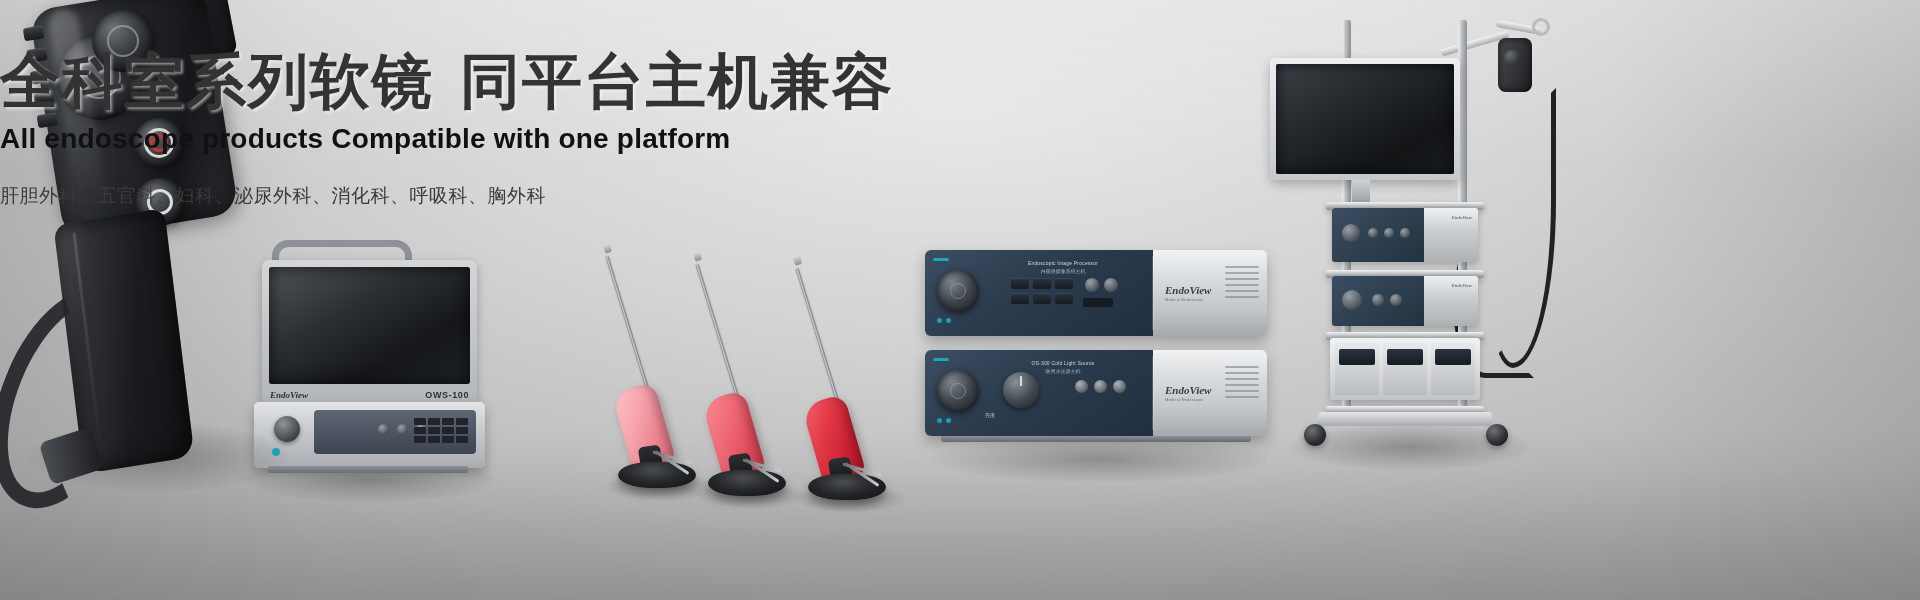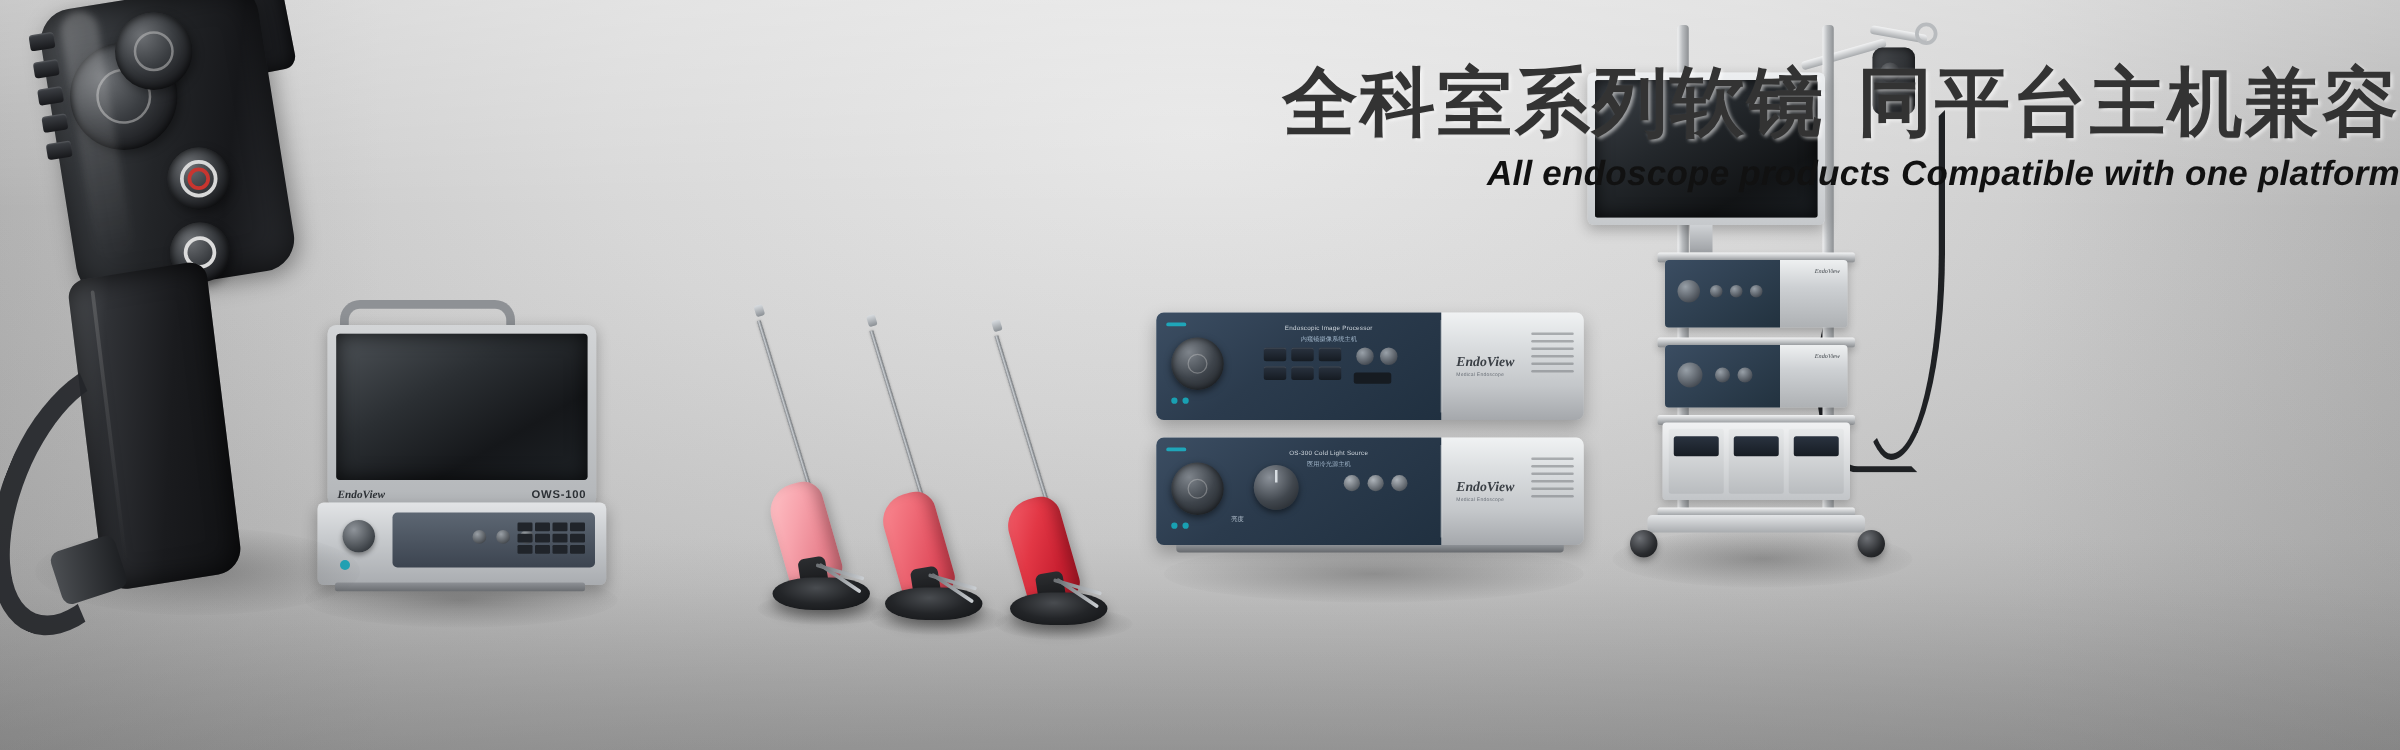--- a/index.html
+++ b/index.html
@@ -18,31 +18,31 @@
     background:
       linear-gradient(to bottom, rgba(255,255,255,.30) 0%, rgba(255,255,255,0) 28%, rgba(120,120,120,.10) 78%, rgba(95,95,95,.26) 100%),
       linear-gradient(to right, rgba(120,120,120,.20) 0%, rgba(255,255,255,0) 16%, rgba(255,255,255,0) 84%, rgba(120,120,120,.18) 100%);
   }
   .floor{
     position:absolute;left:0;right:0;bottom:0;height:170px;
     background:linear-gradient(to bottom, rgba(160,160,160,0) 0%, rgba(150,150,150,.25) 45%, rgba(130,130,130,.42) 100%);
   }
 
   
-  .text-block{position:absolute;left:0;right:0;top:50px;text-align:right;z-index:40;}
+  .text-block{position:absolute;left:0;right:0;top:50px;text-align:left;z-index:40;}
   .title-cn{
     font-size:60px;line-height:1.06;font-weight:700;color:#333333;
     letter-spacing:2px;
     text-shadow:2px 2px 3px rgba(255,255,255,.55), 0 1px 0 rgba(0,0,0,.12);
     white-space:nowrap;
   }
   .title-cn .gap{display:inline-block;width:26px;}
   .title-en{
     margin-top:9px;font-size:28px;font-weight:700;color:#111111;
-    letter-spacing:.2px;white-space:nowrap;font-style:italic;
+    letter-spacing:.2px;white-space:nowrap;
   }
   .dept-cn{
     margin-top:28px;font-size:19px;color:#3a3a3a;letter-spacing:.5px;white-space:nowrap;
   }
   .dept-en{
     margin-top:7px;font-size:17px;color:#3a3a3a;letter-spacing:.1px;white-space:nowrap;
   }
 
   
   .dev{position:absolute;}
@@ -593,17 +593,18 @@
     <div class="ct-base"></div>
     <div class="caster c1"></div>
     <div class="caster c2"></div>
   </div>
 
   <div class="text-block">
     <div class="title-cn">
       <span>全科室系列软镜</span><span class="gap"></span><span>同平台主机兼容</span>
     </div>
     <div class="title-en">All endoscope products Compatible with one platform</div>
+    <div class="dept-cn">肝胆外科、五官科、妇科、泌尿外科、消化科、呼吸科、胸外科</div>
   </div>
 
   <div class="floor"></div>
   <div class="vignette"></div>
 </div>
 
 </body></html>

